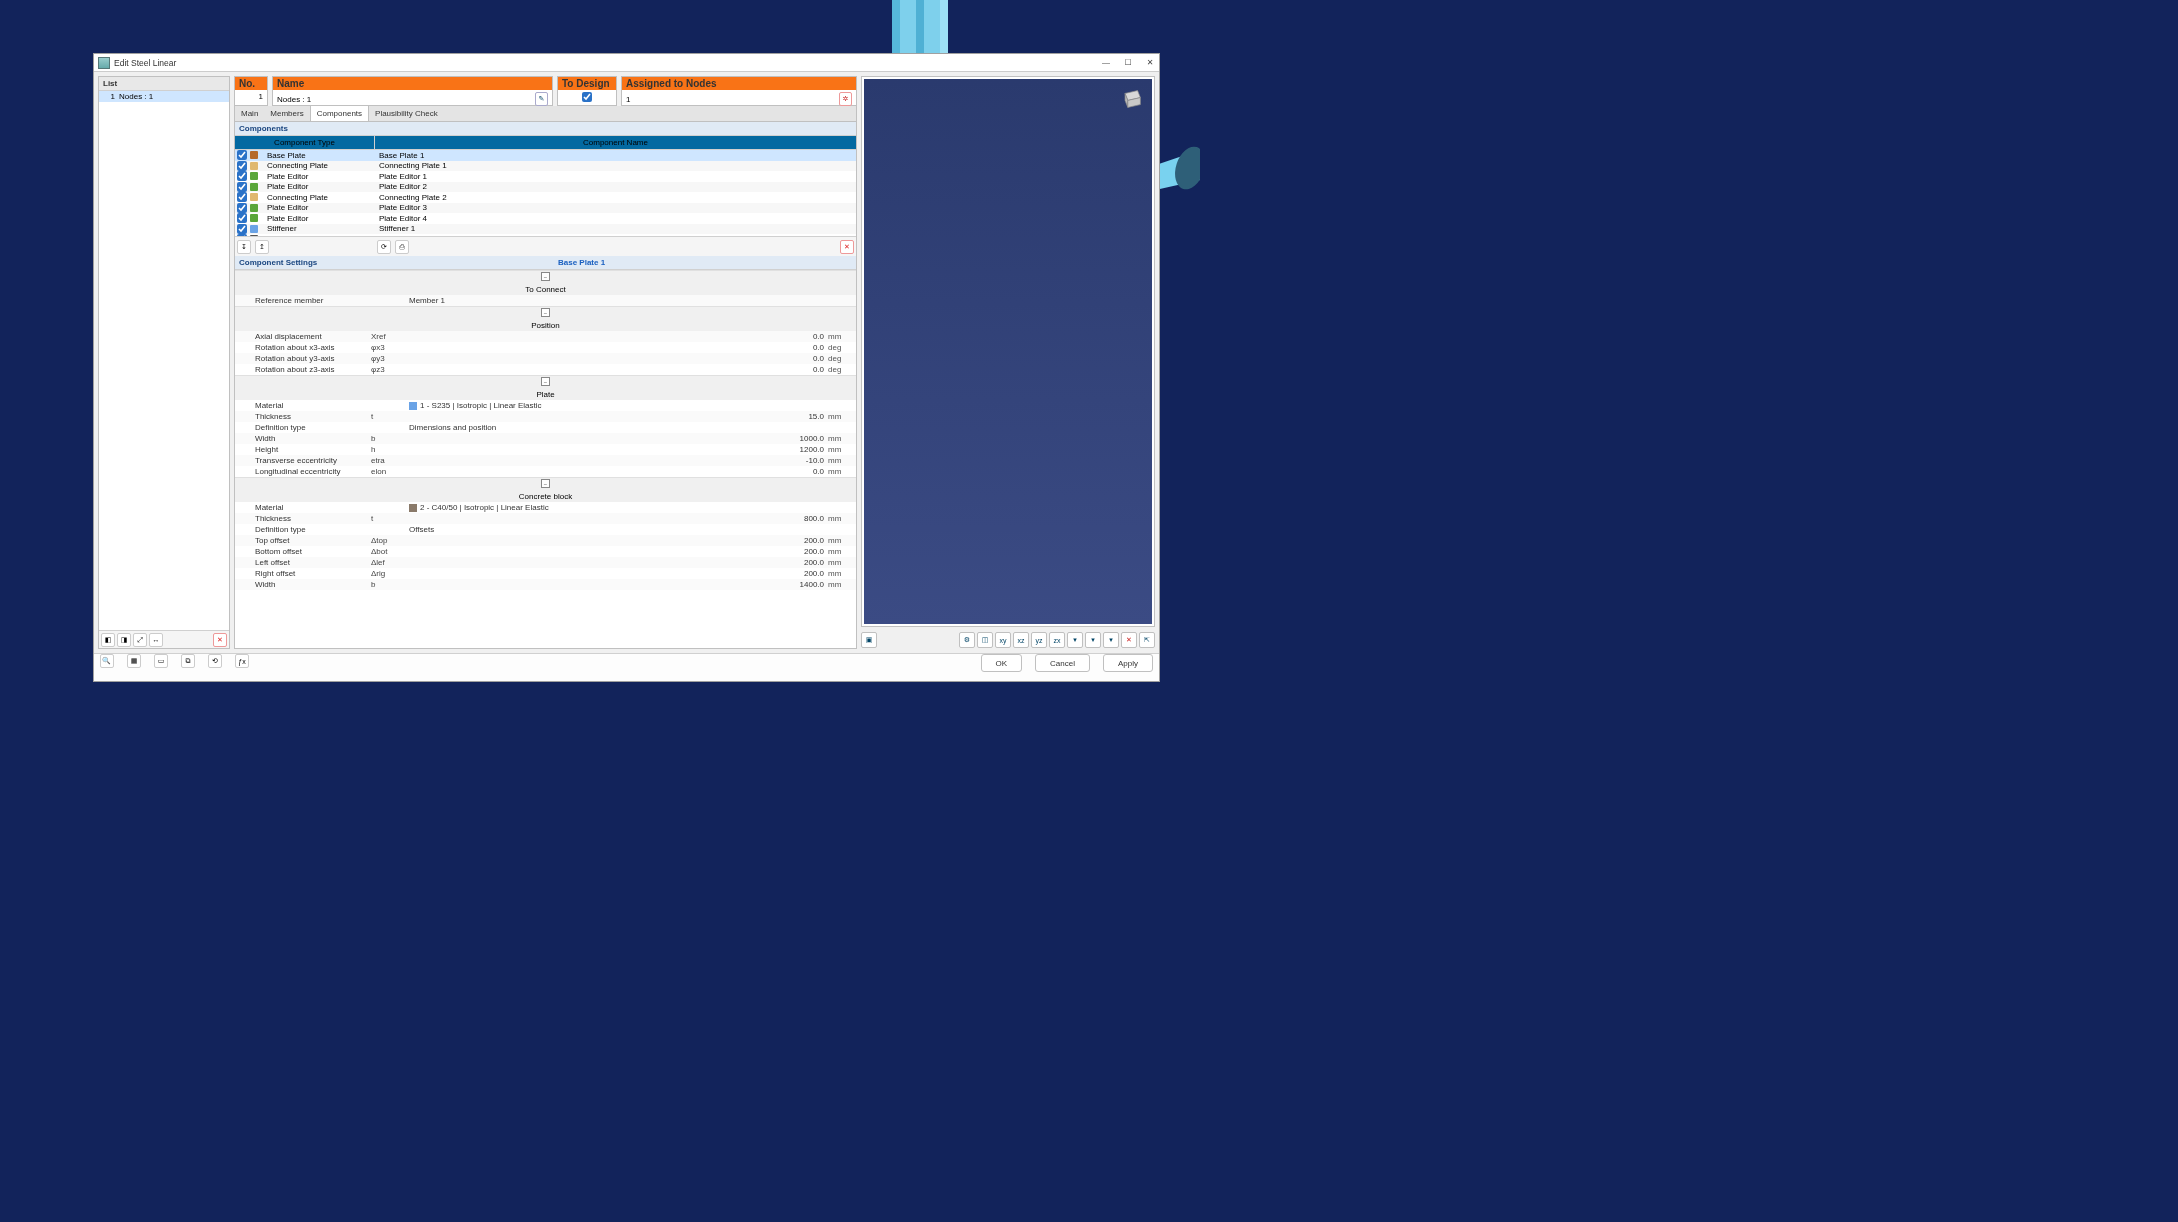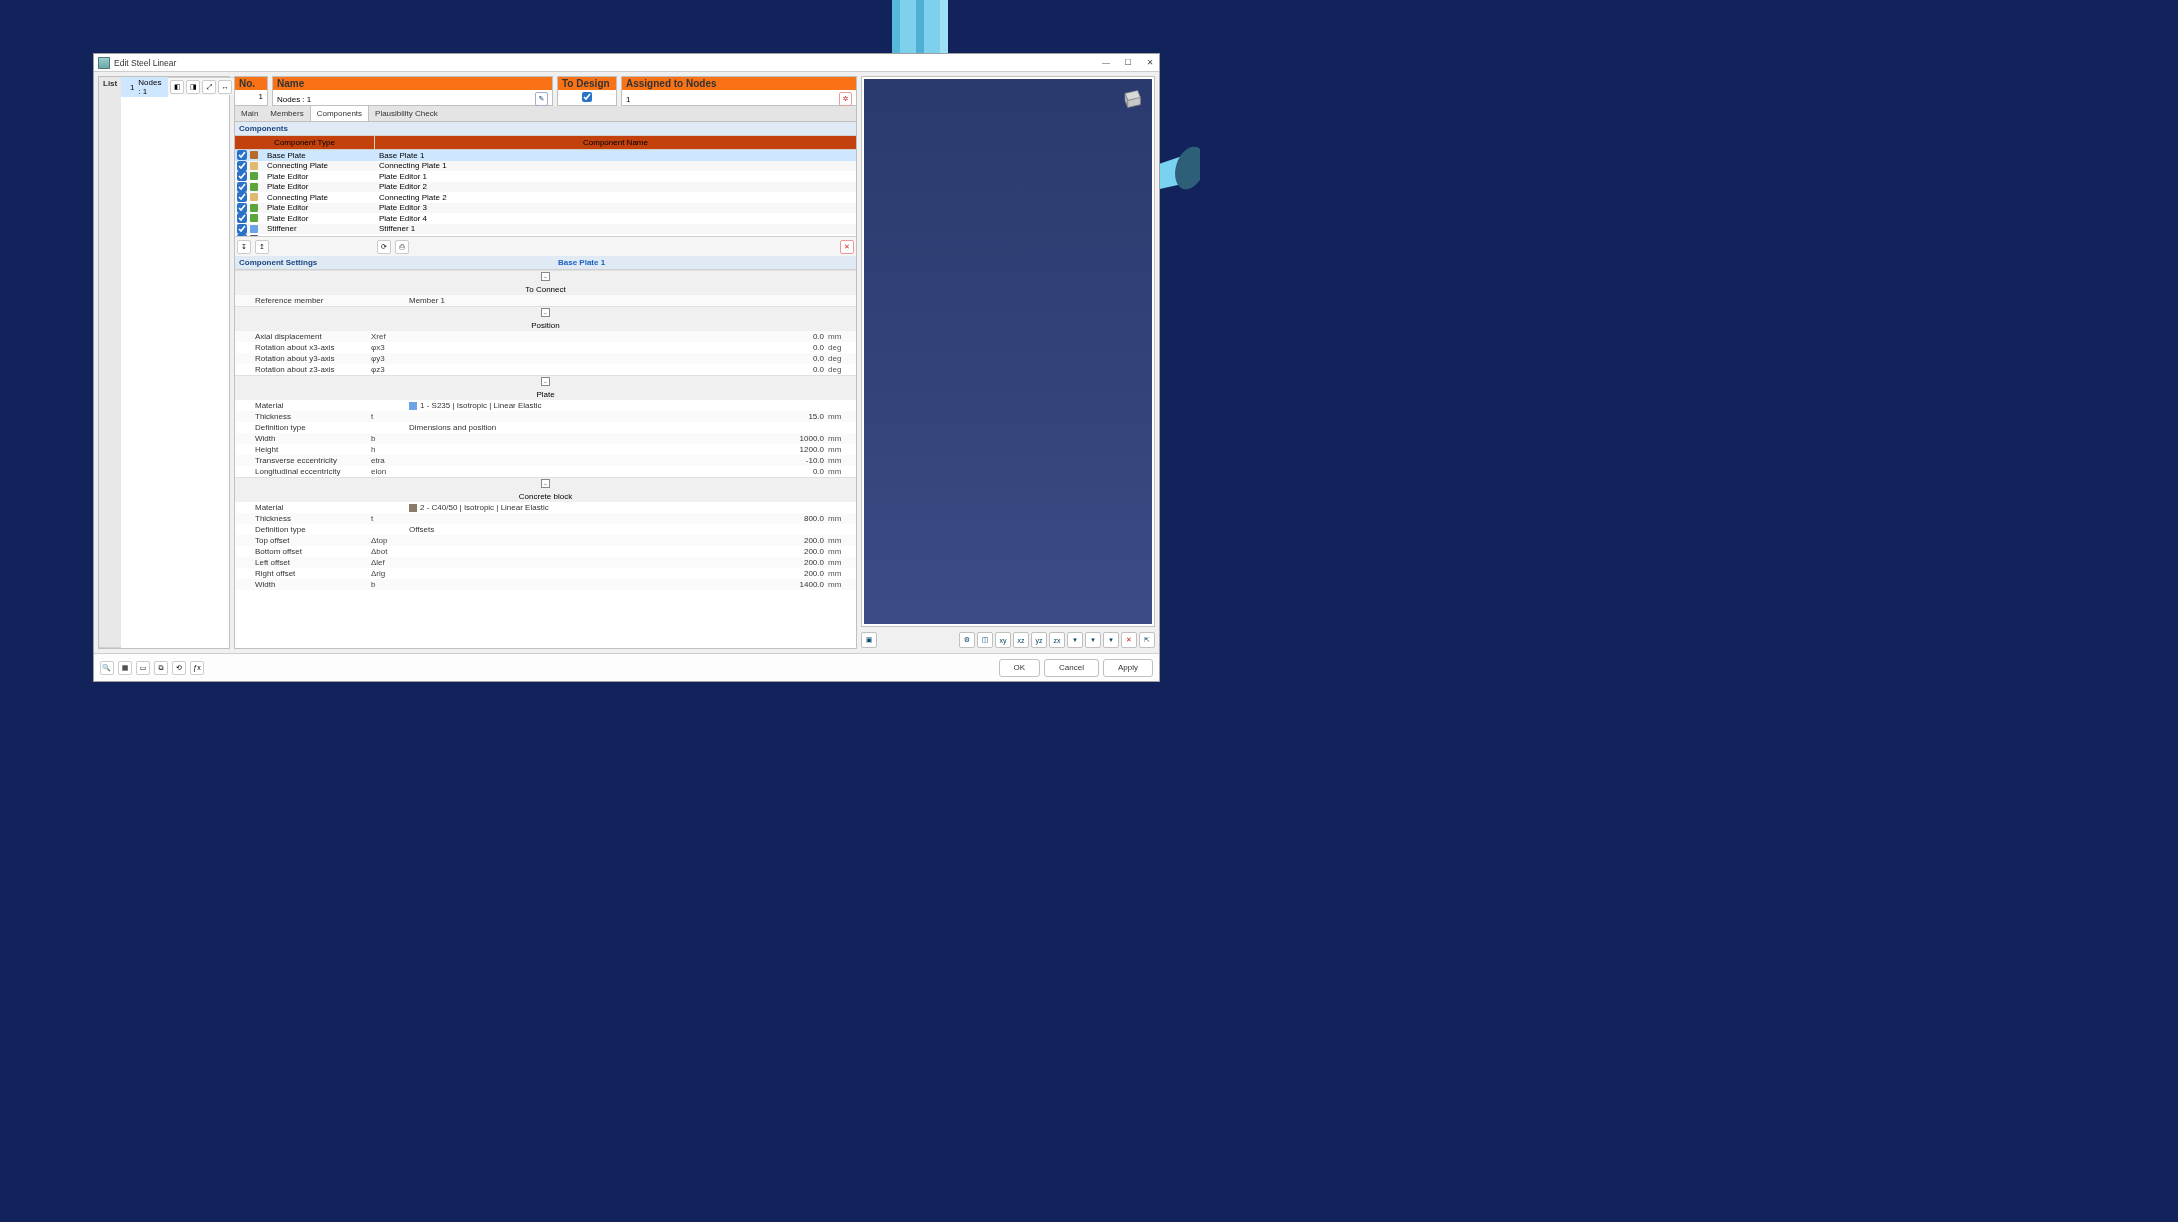--- a/index.html
+++ b/index.html
@@ -12,21 +12,21 @@
   .titlebar { height: 18px; background: #fff; display: flex; align-items: center; padding: 0 4px; border-bottom: 1px solid #ccc; }
   .titlebar .icon { width: 12px; height: 12px; margin-right: 4px;
     background: linear-gradient(#9cc, #6aa); border: 1px solid #577; }
   .titlebar .title { font-size: 8.5px; color: #333; flex: 1; }
   .titlebar .winbtns { display: flex; gap: 12px; }
   .titlebar .winbtn { width: 10px; height: 10px; font-size: 8px; color: #444; display: flex; align-items: center; justify-content: center; cursor: pointer; }
 
   .body { flex: 1; display: flex; padding: 4px; gap: 4px; overflow: hidden; }
 
   
-  .left { width: 132px; display: flex; flex-direction: row; border: 1px solid #c0c0c0; background: #fff; }
+  .left { width: 132px; display: flex; flex-direction: column; border: 1px solid #c0c0c0; background: #fff; }
   .panel-header { background: #e8e8e8; font-size: 8px; padding: 2px 4px; border-bottom: 1px solid #d0d0d0; color: #333; font-weight: 600; }
   .left-list { flex: 1; font-size: 8px; }
   .list-item { padding: 1px 4px; display: flex; align-items: center; gap: 4px; }
   .list-item.sel { background: #cfe6ff; }
   .list-item .num { width: 12px; text-align: right; }
   .left-toolbar { height: 18px; display: flex; align-items: center; gap: 2px; padding: 0 2px; border-top: 1px solid #d0d0d0; background: #f5f5f5; }
   .tb-btn { width: 14px; height: 14px; border: 1px solid #ccc; background: #fff; border-radius: 2px; display:flex; align-items:center; justify-content:center; font-size:7px; cursor: pointer; }
   .tb-btn.red { color: #d22; border-color:#e99; }
 
   
@@ -49,21 +49,21 @@
   input[type=checkbox]{ width:10px; height:10px; accent-color:#2a72c8;}
 
   .tabs { background: #e4e4e4; padding: 0; height: 16px; display:flex; align-items:center; border:1px solid #c0c0c0; border-top:none;}
   .tab { font-size: 8px; padding: 2px 6px; height:100%; display:flex; align-items:center; cursor:pointer; color:#333;}
   .tab.active { background: #fff; border-left:1px solid #c0c0c0; border-right:1px solid #c0c0c0; }
 
   .content-scroll { flex:1; display:flex; flex-direction:column; border:1px solid #c0c0c0; border-top:none; background:#fff; overflow:hidden; min-height:0;}
   .section-title { background:#e0eaf5; font-size:8px; padding:2px 4px; color:#1a4680; font-weight:600; border-bottom:1px solid #d0d0d0; display:flex; justify-content:space-between;}
   .section-title .right{ color:#1a60c0; }
 
-  .comp-table-head { display:flex; background:#c2410c; font-size:8px; border-bottom:1px solid #d0d0d0;}
+  .comp-table-head { display:flex; background:#0369a1; font-size:8px; border-bottom:1px solid #d0d0d0;}
   .comp-table-head > div { padding:2px 4px; text-align:center;}
   .cth-type{ flex:0 0 140px; border-right:1px solid #d0d0d0;}
   .cth-name{ flex:1;}
   .comp-rows{ max-height:86px; overflow:hidden; }
   .comp-row{ display:flex; font-size:8px; align-items:center; height:10.5px; }
   .comp-row:nth-child(even){ background:#f7f7f7; }
   .comp-row.sel{ background:#cfe6ff; }
   .cr-check{ width:14px; display:flex; justify-content:center;}
   .cr-color{ width:10px; display:flex; justify-content:center; }
   .cr-color .sw{ width:8px; height:8px; border-radius:1px; }
@@ -87,21 +87,21 @@
   .mat-sw{ width:8px; height:8px; }
 
   
   .right { width: 294px; display:flex; flex-direction:column; gap:4px;}
   .viewport-outer{ flex:1; border:1px solid #c0c0c0; background:#fff; padding:2px;}
   .viewport{ width:100%; height:100%; background:linear-gradient(#2a3a6e,#3b4b84); position:relative; overflow:visible;}
   .view-toolbar{ height:18px; display:flex; align-items:center; gap:2px; justify-content:space-between;}
   .vt-group{ display:flex; gap:2px;}
   .vt-btn{ width:16px; height:16px; border:1px solid #c0c0c0; background:#fff; border-radius:2px; display:flex; align-items:center; justify-content:center; font-size:7px; color:#046; cursor:pointer;}
 
-  .footer { height:28px; border-top:1px solid #d0d0d0; background:#fdfdfd; display:flex; align-items:center; padding:0 6px; gap:4px;}
+  .footer { height:28px; border-top:1px solid #d0d0d0; background:#fdfdfd; display:flex; align-items:flex-start; padding:0 6px; gap:13px;}
   .footer .spacer{flex:1;}
   .footer .dlg-btn{ height:18px; padding:0 14px; border:1px solid #c0c0c0; border-radius:3px; background:#fff; font-size:8px; color:#333; cursor:pointer;}
 
   
   .overlay3d{ position:absolute; left:500px; top:0; width:700px; height:520px; pointer-events:none; }
   .cube-gizmo{ position:absolute; right:6px; top:6px; width:28px; height:28px; }
 </style>
 </head>
 <body>
 

